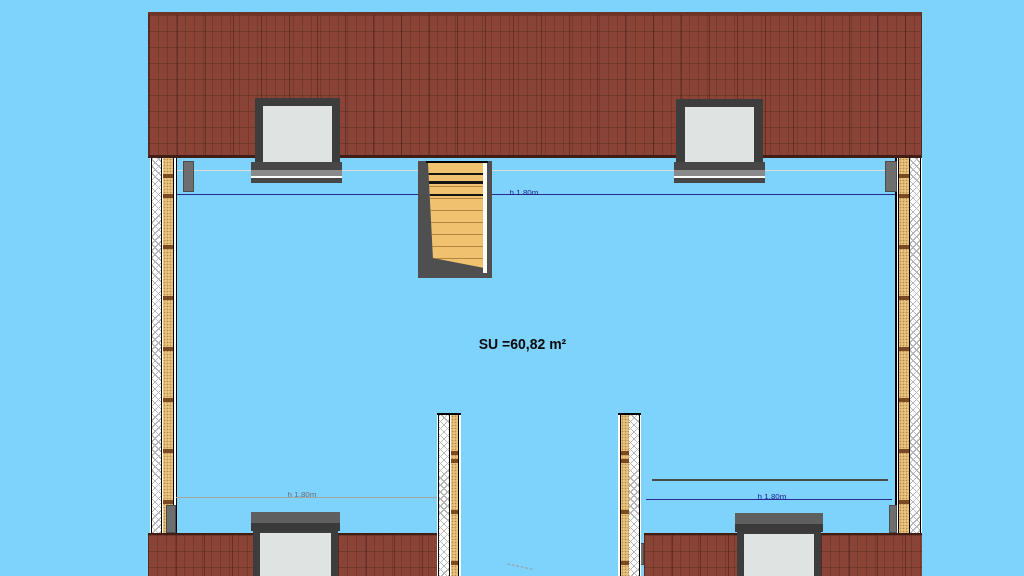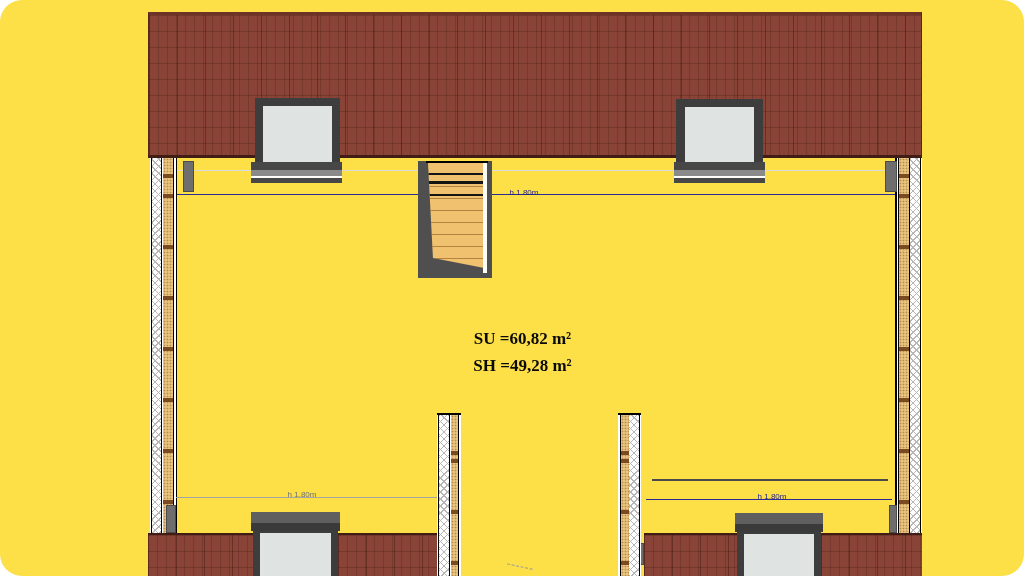--- a/index.html
+++ b/index.html
@@ -1,17 +1,17 @@
 <!DOCTYPE html>
 <html><head>
 <meta charset="utf-8">
 <style>
   html,body{margin:0;padding:0;background:#fff;}
-  .canvas{position:relative;width:1024px;height:576px;background:#fde047;overflow:hidden;
-          font-family:"Liberation Sans",sans-serif;border-radius:22px;}
+  .canvas{position:relative;width:1024px;height:576px;background:#7dd3fc;overflow:hidden;
+          font-family:"Liberation Sans",sans-serif;}
   .abs{position:absolute;}
 
   
   .roof{
     background-color:#8a4437;
     background-image:
       repeating-linear-gradient(90deg, rgba(52,18,10,.40) 0px, rgba(52,18,10,.40) 1px, transparent 1px, transparent 28px),
       repeating-linear-gradient(90deg, rgba(52,18,10,.22) 0px, rgba(52,18,10,.22) 1px, transparent 1px, transparent 9px),
       repeating-linear-gradient(180deg, rgba(52,18,10,.25) 0px, rgba(52,18,10,.25) 1px, transparent 1px, transparent 16px);
   }
@@ -46,21 +46,21 @@
   .dim-blue{border-top:1px solid #2a2a96;height:0;}
   .dim-gray{border-top:1px solid #a5a5a5;height:0;}
   .dim-faint{border-top:1px solid #dcdcdc;height:0;}
   .dim-dark{border-top:2px solid #4a4a4a;height:0;}
   .dim-label{font-size:8px;line-height:9px;text-align:center;white-space:nowrap;}
   .lbl-blue{color:#1d1d86;}
   .lbl-gray{color:#6f6f6f;}
 
   .title-block{text-align:center;color:#0a0a0a;}
   .title-main{font-size:20px;font-weight:bold;letter-spacing:.2px;}
-  .title-sub{font-size:17px;font-weight:600;margin-top:7px;font-family:Liberation Serif, serif;}
+  .title-sub{font-size:14px;font-weight:600;margin-top:14px;}
 
   .stair-base{background:#4f4f4f;}
   .treads{
     background-color:#f0c26f;
     background-image:repeating-linear-gradient(180deg, transparent 0px, transparent 11px, rgba(130,80,25,.55) 11px, rgba(130,80,25,.55) 12px);
     clip-path:polygon(0 0,100% 0,100% 97%,9% 88%);
   }
   .tread-line{background:#141414;}
   .sketch-mark{border-top:1px dashed #9a9a9a;transform:rotate(12deg);}
 </style>
@@ -120,21 +120,20 @@
     <div class="abs treads" style="left:10px;top:2px;width:55px;height:108px;">
       <div class="abs tread-line" style="left:0;top:10px;width:100%;height:1.5px;"></div>
       <div class="abs tread-line" style="left:0;top:18px;width:100%;height:3px;"></div>
       <div class="abs tread-line" style="left:0;top:31px;width:100%;height:1.5px;"></div>
     </div>
     <div class="abs" style="left:65px;top:2px;width:4px;height:110px;background:#fdfdf8;"></div>
   </div>
 
   <div class="abs title-block" style="left:380px;top:322px;width:285px;">
     <div class="title-sub">SU =60,82 m²</div>
-    <div class="title-sub">SH =49,28 m²</div>
   </div>
 
   <div class="abs" style="left:437px;top:413px;width:24px;height:163px;background:#fff;border-top:2px solid #000;box-sizing:border-box;">
     <div class="abs hatch" style="left:1px;top:0;width:12px;height:100%;border-left:1px solid #000;border-right:1px solid #000;box-sizing:border-box;"></div>
     <div class="abs insul insul-b" style="left:14px;top:0;width:8px;height:100%;border-right:1.5px solid #000;box-sizing:border-box;"></div>
   </div>
   <div class="abs" style="left:618px;top:413px;width:23px;height:163px;background:#fff;border-top:2px solid #000;box-sizing:border-box;">
     <div class="abs insul insul-b" style="left:2px;top:0;width:9px;height:100%;border-left:1.5px solid #000;box-sizing:border-box;"></div>
     <div class="abs hatch" style="left:11px;top:0;width:11px;height:100%;border-right:1px solid #000;box-sizing:border-box;"></div>
   </div>

